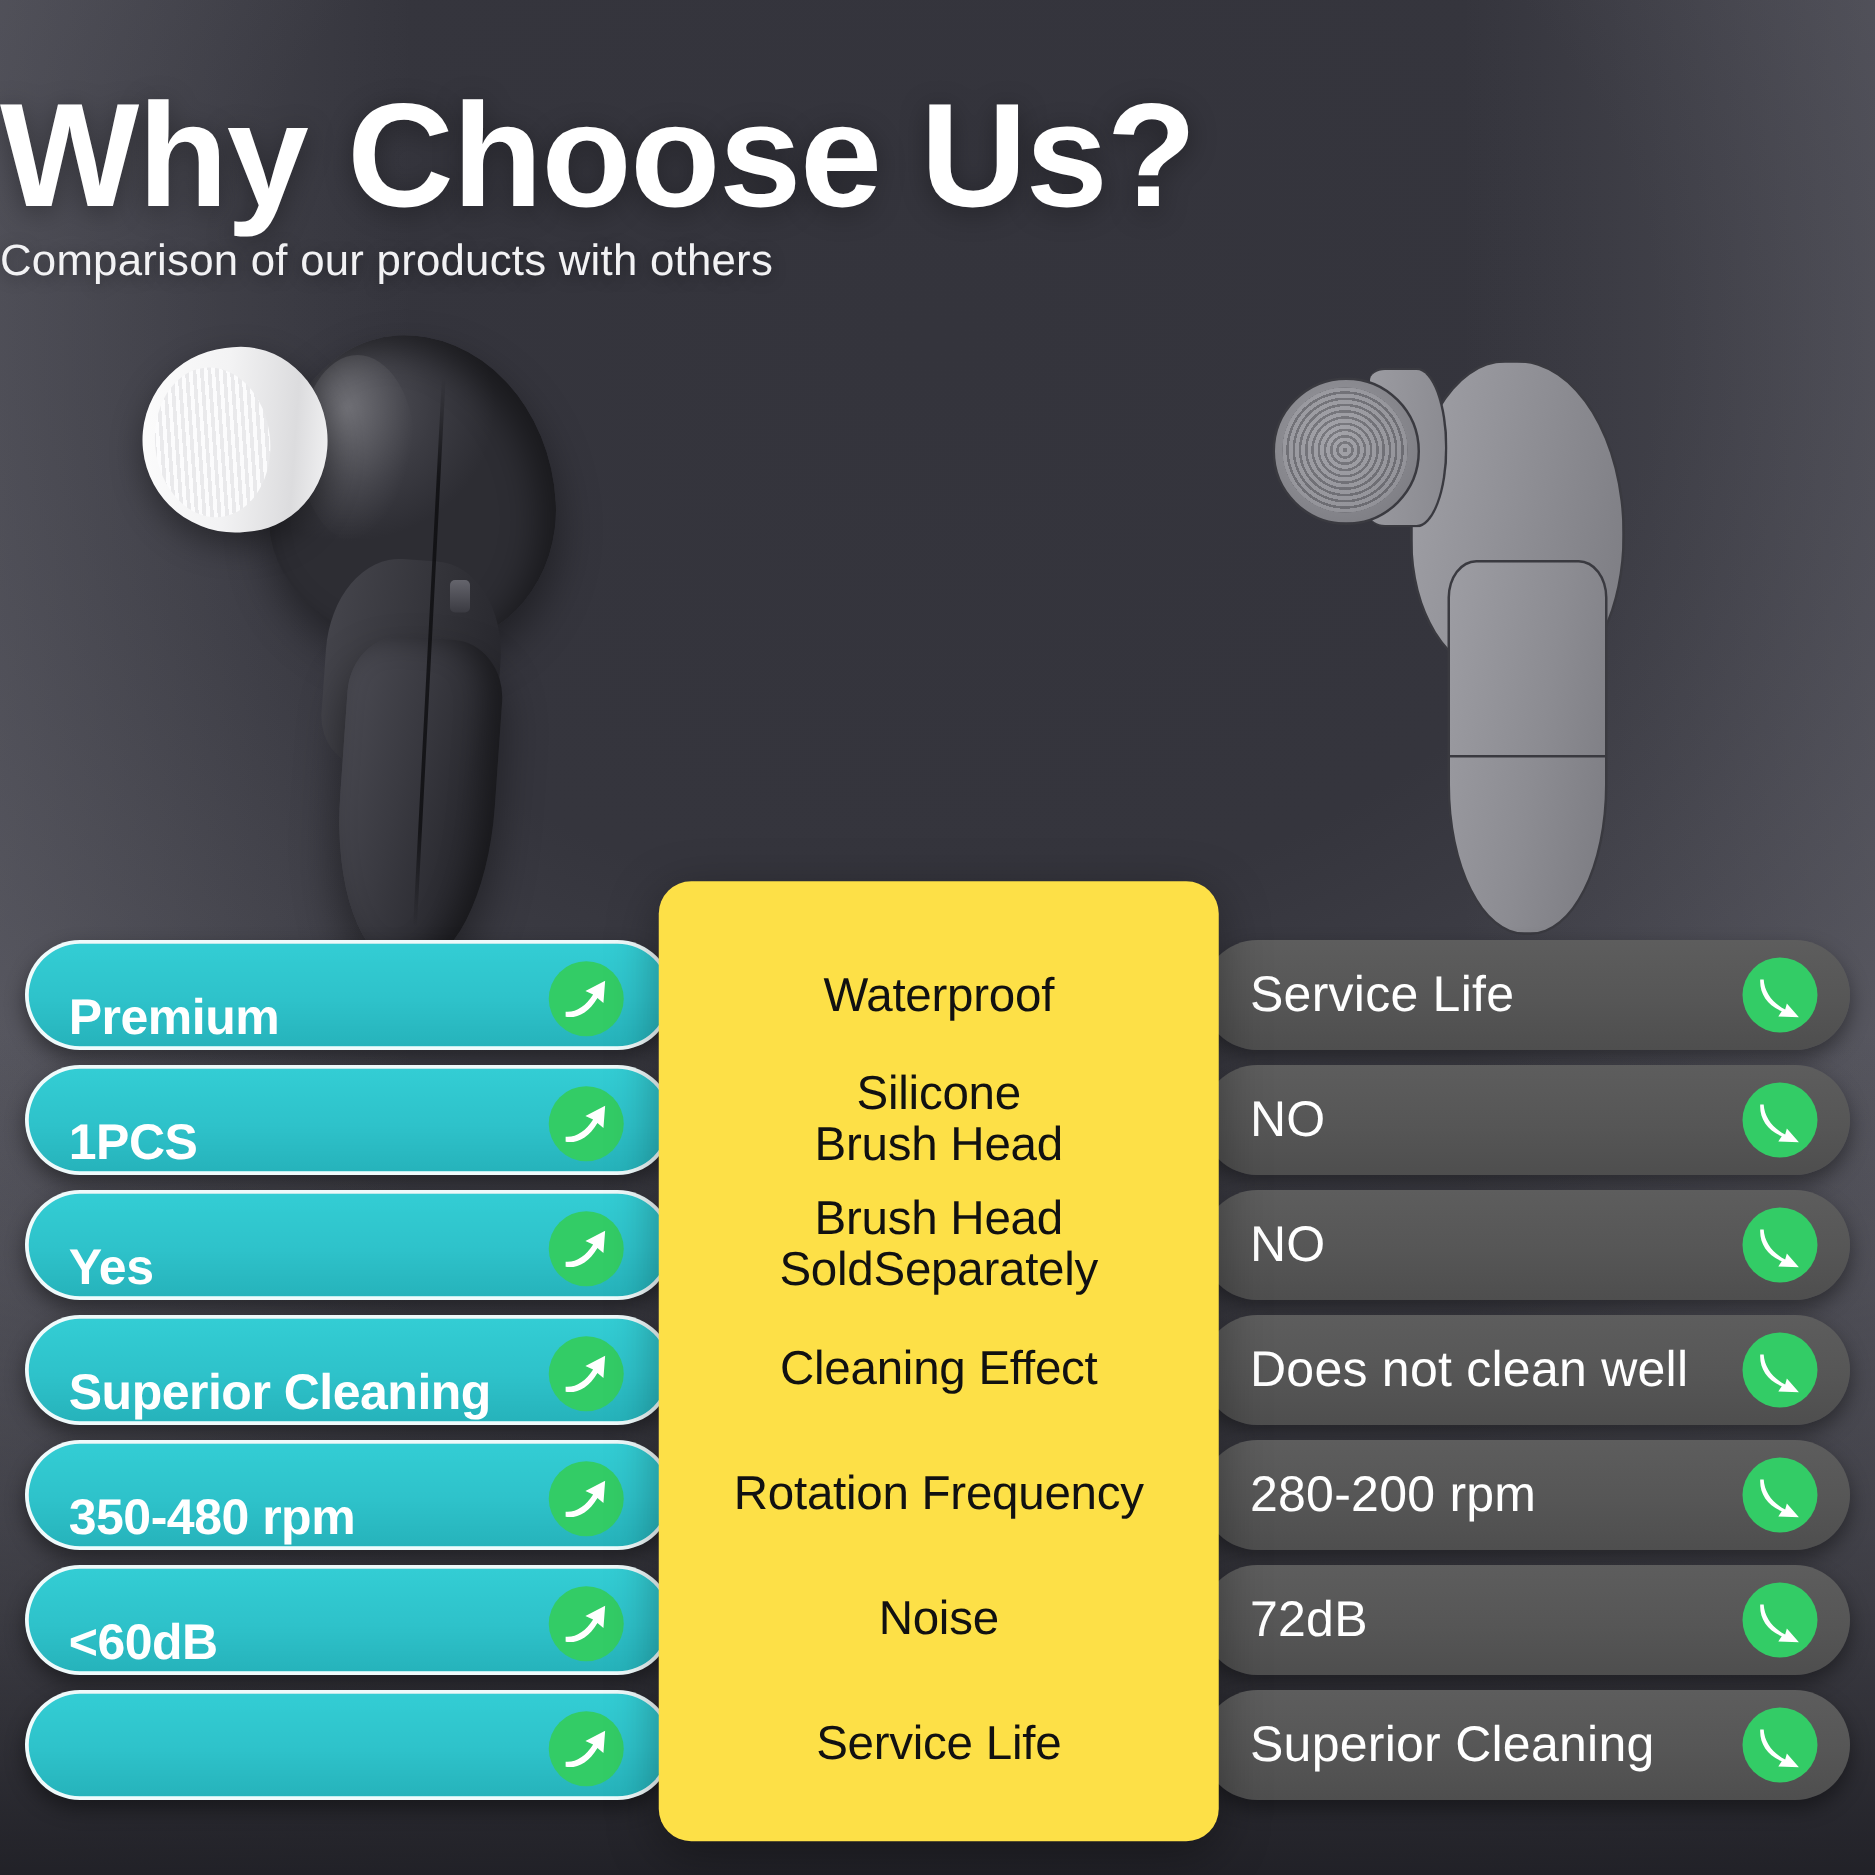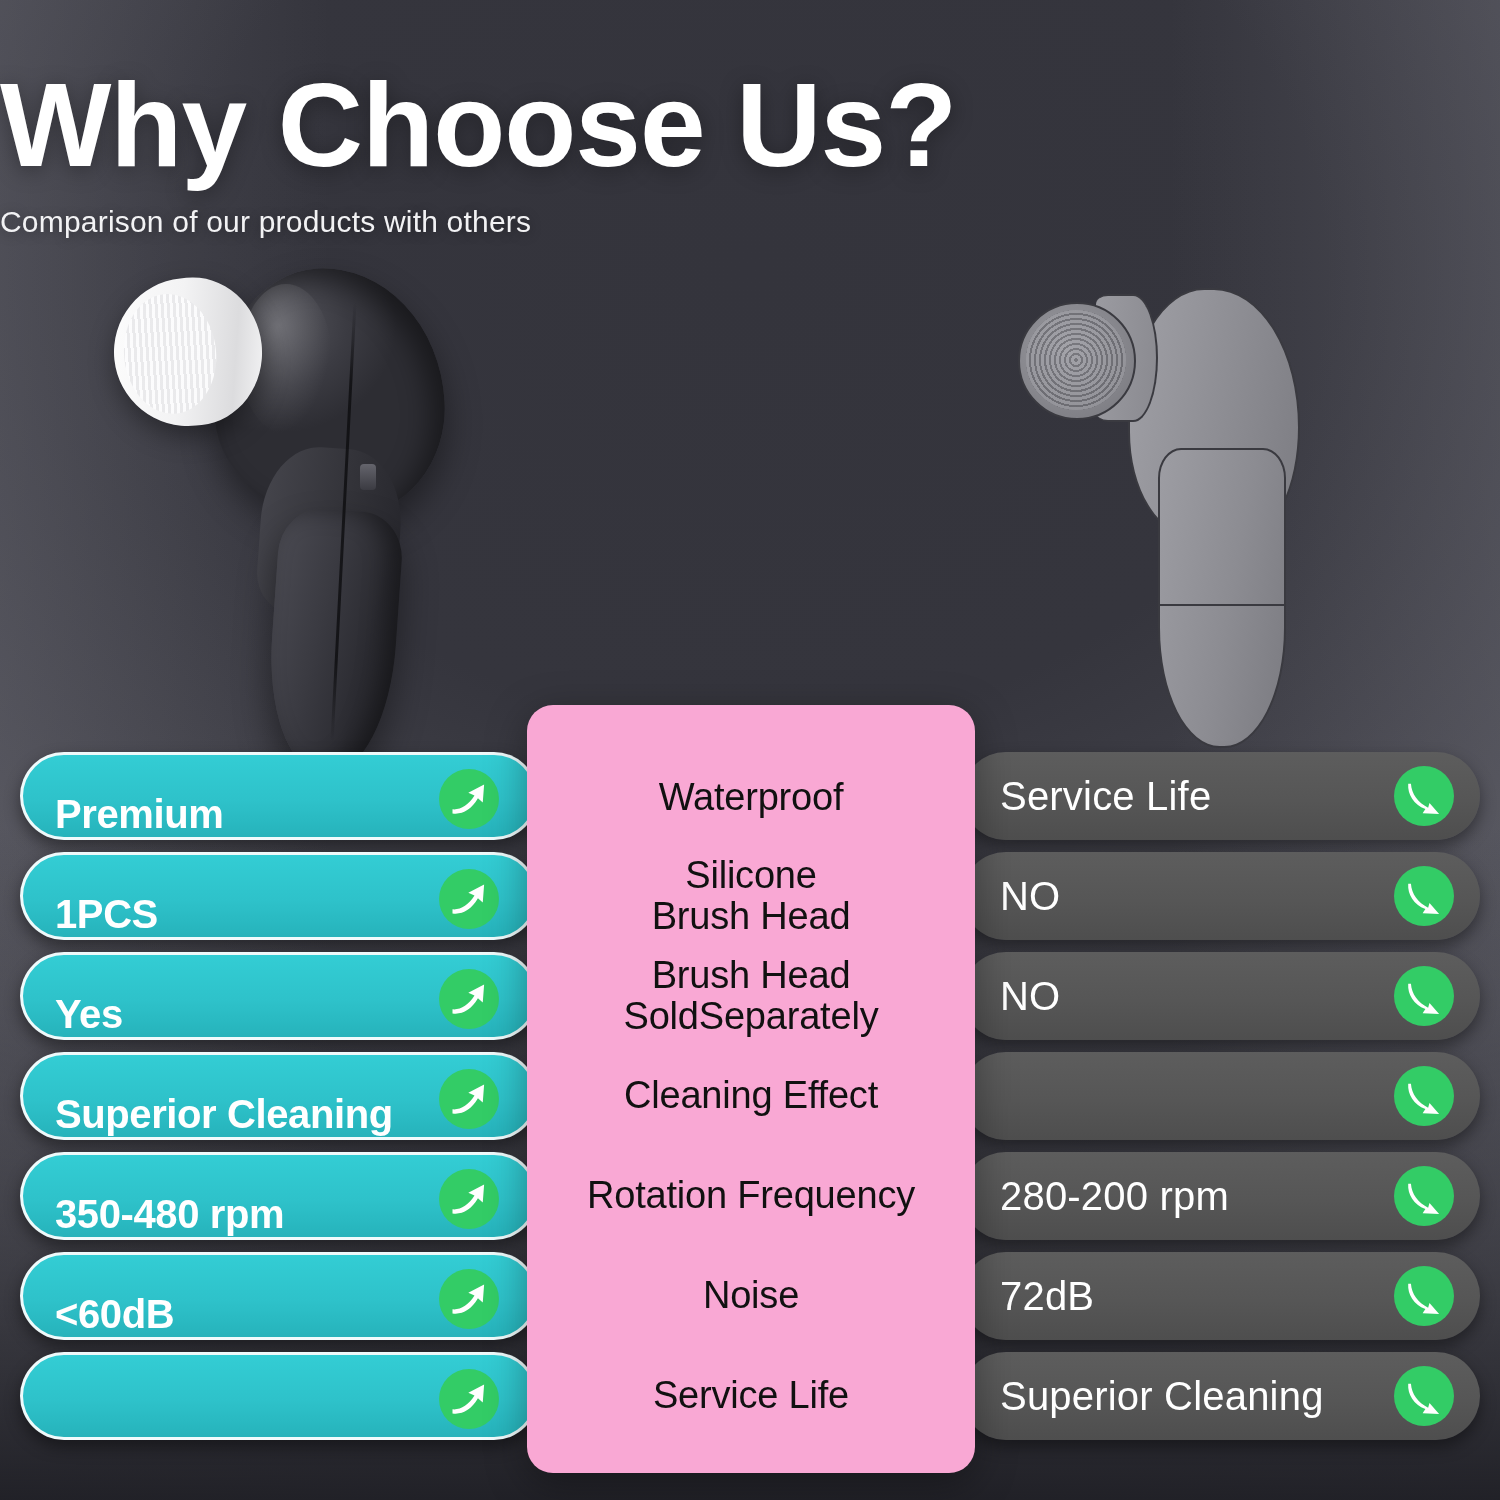--- a/index.html
+++ b/index.html
@@ -24,21 +24,21 @@
       linear-gradient(to right, rgba(120,120,130,0.30) 0%, rgba(0,0,0,0) 22%, rgba(0,0,0,0) 78%, rgba(120,120,130,0.30) 100%);
   }
 
   
   #header { position:absolute; top:62px; left:0; width:1500px; text-align:left; z-index:6; }
   #title {
     font-size:118px; font-weight:bold; color:#ffffff; letter-spacing:-1px;
     line-height:1.08; text-shadow:0 4px 22px rgba(0,0,0,0.35);
   }
   #subtitle {
-    margin-top:16px; font-size:30px; color:#f2f2f4; font-weight:400;
+    font-size:35px; color:#f2f2f4; font-weight:400;
     letter-spacing:0.2px; text-shadow:0 2px 12px rgba(0,0,0,0.35);
   }
 
   
   .product { position:absolute; z-index:3; }
 
   #product-left  { left:110px; top:268px;  width:380px; height:500px; }
   #product-right { left:1000px; top:288px; width:340px; height:480px; }
 
   
@@ -174,21 +174,21 @@
   .pill-right .badge { position:absolute; right:26px; top:14px; }
 
   
   .badge { width:60px; height:60px; border-radius:50%; background:#33cc66;
            display:flex; align-items:center; justify-content:center; }
   .badge svg { width:44px; height:44px; display:block; }
 
   
   #center-panel {
     position:absolute; left:527px; top:705px; width:448px; height:768px;
-    background:#f9a8d4; border-radius:26px;
+    background:#fde047; border-radius:26px;
     box-shadow:0 10px 40px rgba(0,0,0,0.35);
     z-index:7;
   }
   .center-label {
     position:absolute; left:0; width:448px; text-align:center;
     color:#111111; font-size:38px; font-weight:400; line-height:1.08;
     letter-spacing:-0.2px;
   }
 </style>
 </head>
@@ -284,20 +284,21 @@
   <div class="row" style="top:1052px;">
     <div class="pill pill-left">
       <span class="pill-text">Superior Cleaning</span>
       <span class="badge">
         <svg viewBox="0 0 64 64">
             <path d="M8 47 C20 48 31 41 40 27 L31 23 L54 11 L52 37 L45 31 C35 48 22 55 8 53 Z" fill="#ffffff"></path>
           </svg>
       </span>
     </div>
     <div class="pill pill-right">
+      <span class="pill-text">Does not clean well</span>
       <span class="badge">
         <svg viewBox="0 0 64 64">
             <path d="M13 14 C14 29 23 41 38 49 L40 42 L54 58 L30 57 L34 51 C17 44 8 30 9 14 Z" fill="#ffffff"></path>
           </svg>
       </span>
     </div>
   </div>
 
   <div class="row" style="top:1152px;">
     <div class="pill pill-left">

